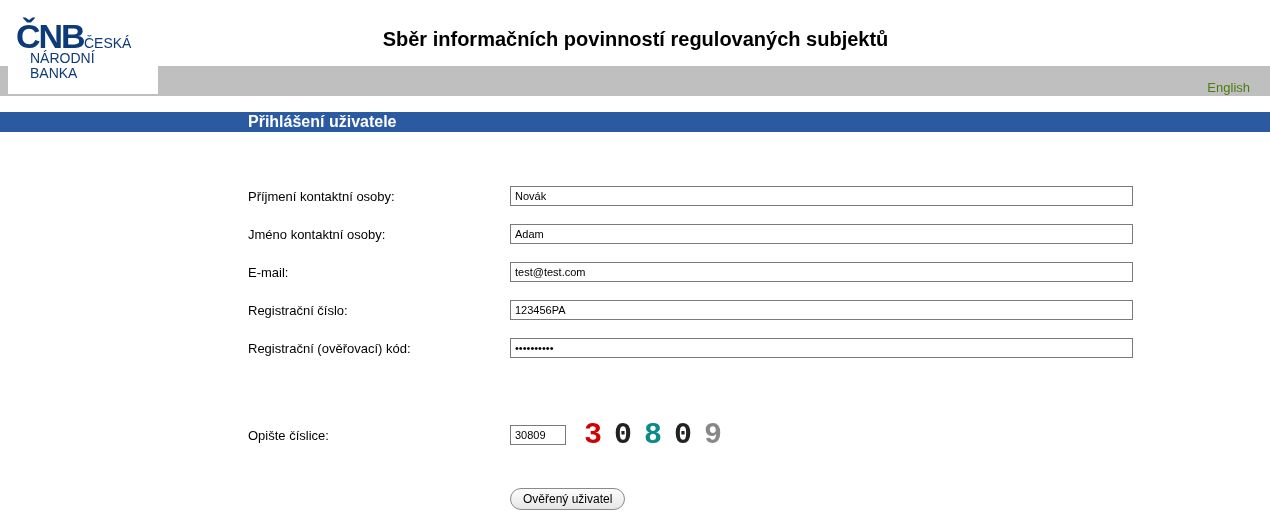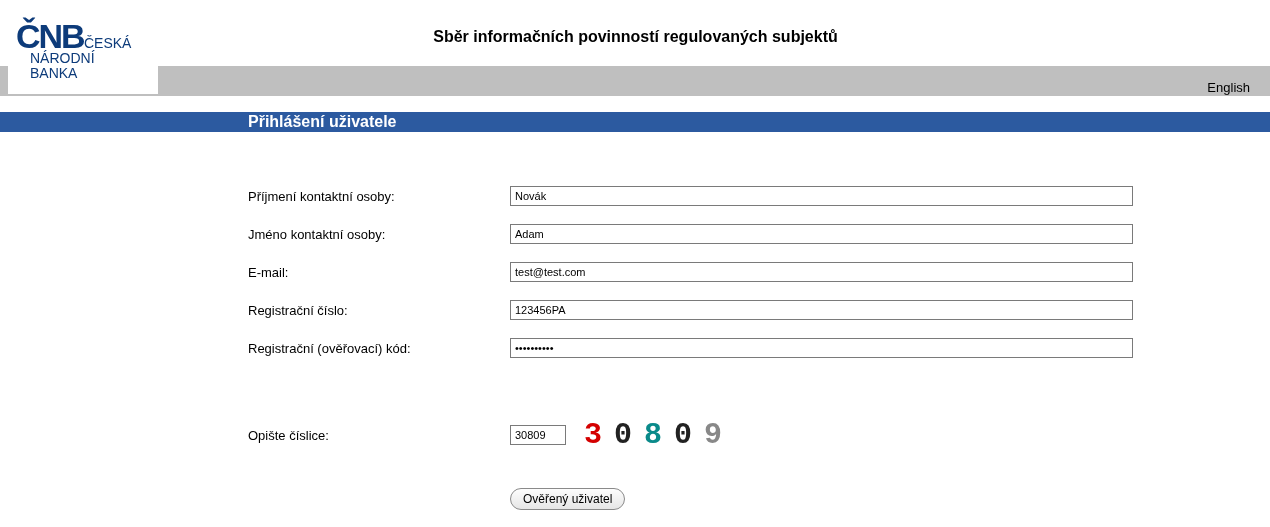--- a/index.html
+++ b/index.html
@@ -25,37 +25,37 @@
     flex-direction: column;
     justify-content: flex-start;
     z-index: 5;
   }
   .logo svg { display: block; }
   .title {
     position: absolute;
     left: 1px; right: 0;
     top: 28px;
     text-align: center;
-    font-size: 16px;
+    font-size: 20px;
     font-weight: bold;
     z-index: 2;
   }
   .graybar {
     position: absolute;
     left: 0; right: 0;
     top: 66px;
     height: 30px;
     background: #bfbfbf;
     z-index: 1;
   }
   .lang-link {
     position: absolute;
     right: 20px;
     top: 80px;
-    color: #000000;
+    color: #4d7c0f;
     text-decoration: none;
     font-size: 13px;
     z-index: 3;
   }
   .bluebar {
     background: #2c5aa0;
     color: #fff;
     height: 20px;
     display: flex;
     align-items: center;

